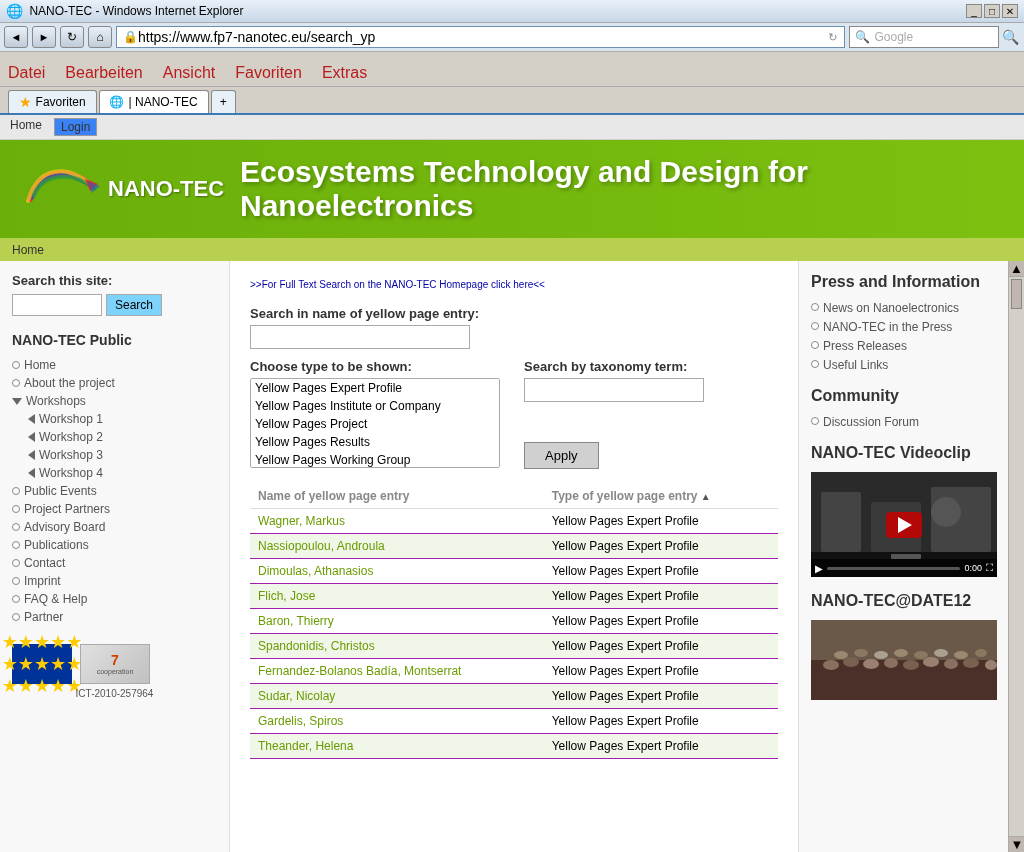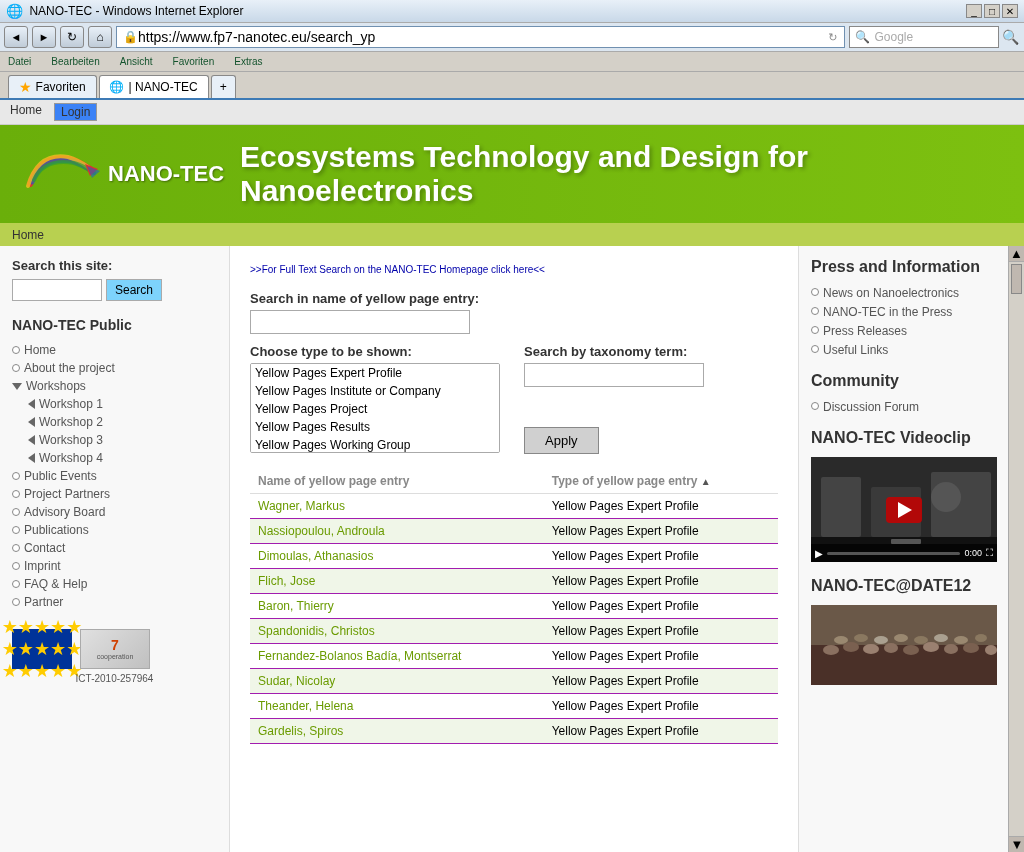--- a/index.html
+++ b/index.html
@@ -7,21 +7,21 @@
     .title-bar { background: linear-gradient(to bottom, #e8f0f8, #c8d8e8); padding: 3px 6px; font-size: 12px; display: flex; align-items: center; gap: 6px; border-bottom: 1px solid #aaa; }
     .title-bar-text { font-size: 12px; color: #000; }
     .window-controls { margin-left: auto; display: flex; gap: 2px; }
     .win-btn { width: 16px; height: 14px; border: 1px solid #888; display: flex; align-items: center; justify-content: center; font-size: 10px; cursor: pointer; background: #d4d0c8; }
     .nav-bar { display: flex; align-items: center; padding: 3px 4px; gap: 4px; background: #dce6f0; border-bottom: 1px solid #aaa; }
     .nav-btn { width: 24px; height: 22px; background: linear-gradient(to bottom, #e8f0f8, #c0ccd8); border: 1px solid #888; border-radius: 3px; display: flex; align-items: center; justify-content: center; font-size: 11px; cursor: pointer; }
     .address-bar { flex: 1; height: 22px; border: 1px solid #7090b0; background: #fff; padding: 2px 6px; font-size: 12px; display: flex; align-items: center; }
     .address-text { font-size: 14px; color: #000; }
     .search-bar { width: 150px; height: 22px; border: 1px solid #888; background: #fff; padding: 2px 6px; font-size: 12px; display: flex; align-items: center; gap: 4px; }
     .menu-bar { background: #d4d0c8; padding: 2px 8px; display: flex; gap: 20px; border-bottom: 1px solid #aaa; }
-    .menu-item { font-size: 10px; color: #14532d; cursor: pointer; padding: 2px 0; }
+    .menu-item { font-size: 16px; color: #b91c1c; cursor: pointer; padding: 2px 0; margin-top: 8px; }
     .tab-bar { background: #d4d0c8; padding: 3px 8px 0; display: flex; gap: 2px; border-bottom: 2px solid #3d7ab5; }
     .tab { background: #e8f0f8; border: 1px solid #888; border-bottom: none; padding: 3px 10px; font-size: 12px; cursor: pointer; border-radius: 3px 3px 0 0; display: flex; align-items: center; gap: 4px; }
     .tab.active { background: #fff; }
     .tab-star { color: #ffa500; font-size: 14px; }
 
     
     .page-wrapper { width: 1024px; background: #fff; }
     .top-nav { background: #e8e8e8; padding: 3px 10px; border-bottom: 1px solid #ccc; display: flex; gap: 12px; }
     .top-nav a { font-size: 12px; color: #333; text-decoration: none; }
     .login-btn { border: 1px solid #999; padding: 1px 6px; background: #3b82f6; font-size: 12px; }
@@ -340,25 +340,25 @@
             </tr>
             <tr>
               <td><a href="#" class="name-link">Fernandez-Bolanos Badía, Montserrat</a></td>
               <td>Yellow Pages Expert Profile</td>
             </tr>
             <tr>
               <td><a href="#" class="name-link">Sudar, Nicolay</a></td>
               <td>Yellow Pages Expert Profile</td>
             </tr>
             <tr>
+              <td><a href="#" class="name-link">Gardelis, Spiros</a></td>
+              <td>Yellow Pages Expert Profile</td>
+            </tr>
+            <tr>
               <td><a href="#" class="name-link">Theander, Helena</a></td>
-              <td>Yellow Pages Expert Profile</td>
-            </tr>
-            <tr>
-              <td><a href="#" class="name-link">Gardelis, Spiros</a></td>
               <td>Yellow Pages Expert Profile</td>
             </tr>
           </tbody>
       </table>
     </div>
 
     <div class="right-sidebar">
       <div class="rs-section-title">Press and Information</div>
       <ul class="rs-list">
         <li>

